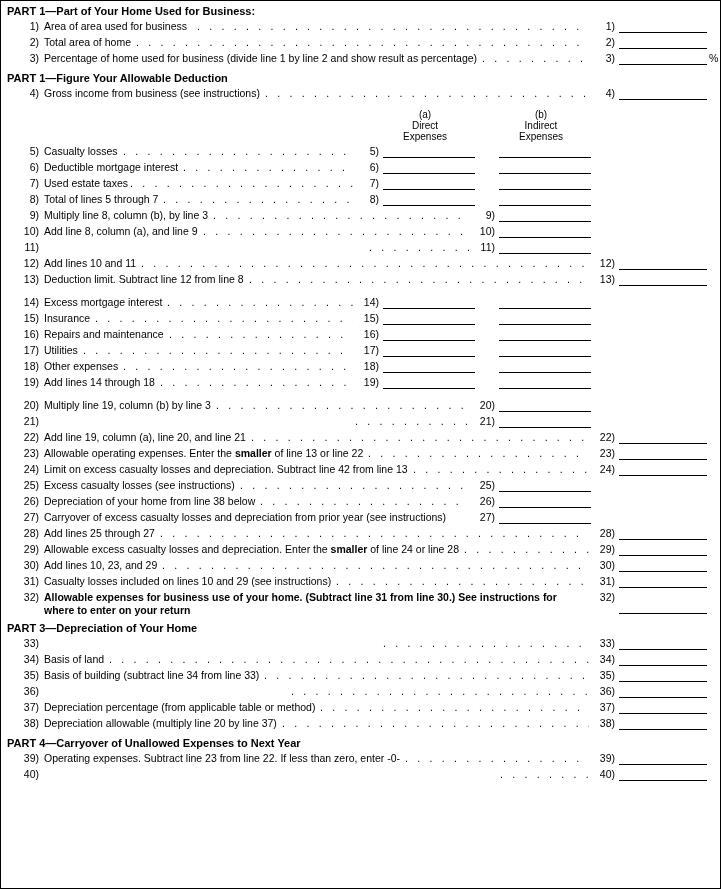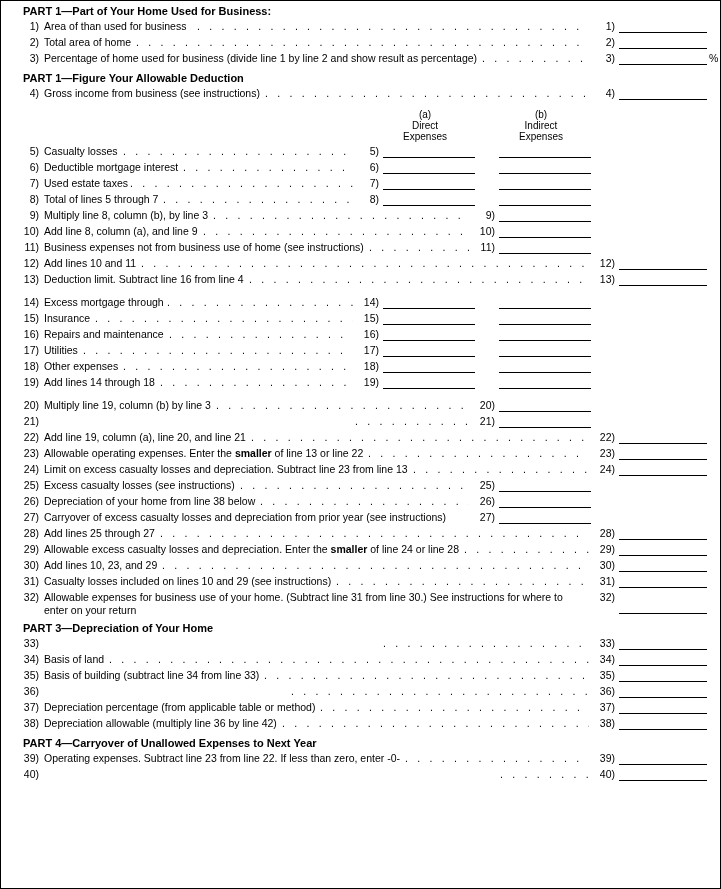--- a/index.html
+++ b/index.html
@@ -24,21 +24,20 @@
     font-size: 14px;
     font-weight: bold;
     padding: 3px 4px 2px 4px;
     border-bottom: 2px solid #000;
     letter-spacing: 0.1px;
   }
   .part-head {
     font-size: 11px;
     font-weight: bold;
     padding: 4px 0 3px 6px;
-    margin-left: 16px;
   }
   .row {
     position: relative;
     height: 16px;
     font-size: 10.5px;
     white-space: nowrap;
   }
   .row.tall { height: 27px; }
   .num {
     position: absolute;
@@ -92,31 +91,32 @@
     left: 708px;
     font-size: 10.5px;
   }
   .wrap2 {
     position: absolute;
     left: 43px;
     font-size: 10.5px;
     line-height: 13px;
     white-space: normal;
     width: 540px;
+    font-weight: bold;
   }
 </style>
 </head>
 <body>
 
 <div id="sheet">
   <div id="body">
       <div class="part-head">PART 1—Part of Your Home Used for Business:</div>
       <div class="row">
         <div class="num">1)</div>
-        <div class="txt">Area of than used for business</div>
+        <div class="txt">Area of area used for business</div>
         <div class="leader" style="left: 196px; width: 392px;">.  .  .  .  .  .  .  .  .  .  .  .  .  .  .  .  .  .  .  .  .  .  .  .  .  .  .  .  .  .  .  .  .  .  .  .  .  .  .  .  .  .  .  .  .  .  .  .  .  .  .  .  .  .  .  .  .  .  .  .</div>
         <div class="rnum lblC">1)</div>
         <div class="ruleA colC" style="top: 12px;"></div>
       </div>
       <div class="row">
         <div class="num">2)</div>
         <div class="txt">Total area of home</div>
         <div class="leader" style="left: 135px; width: 453px;">.  .  .  .  .  .  .  .  .  .  .  .  .  .  .  .  .  .  .  .  .  .  .  .  .  .  .  .  .  .  .  .  .  .  .  .  .  .  .  .  .  .  .  .  .  .  .  .  .  .  .  .  .  .  .  .  .  .  .  .</div>
         <div class="rnum lblC">2)</div>
         <div class="ruleA colC" style="top: 12px;"></div>
@@ -182,43 +182,42 @@
       </div>
       <div class="row">
         <div class="num">10)</div>
         <div class="txt">Add line 8, column (a), and line 9</div>
         <div class="leader" style="left: 202px; width: 266px;">.  .  .  .  .  .  .  .  .  .  .  .  .  .  .  .  .  .  .  .  .  .  .  .  .  .  .  .  .  .  .  .  .  .  .  .  .  .  .  .  .  .  .  .  .  .  .  .  .  .  .  .  .  .  .  .  .  .  .  .</div>
         <div class="rnum lblB">10)</div>
         <div class="ruleA colB" style="top: 12px;"></div>
       </div>
       <div class="row">
         <div class="num">11)</div>
-        <div class="txt">Business expenses not from business use of home (see instructions)</div>
         <div class="leader" style="left: 368px; width: 100px;">.  .  .  .  .  .  .  .  .  .  .  .  .  .  .  .  .  .  .  .  .  .  .  .  .  .  .  .  .  .  .  .  .  .  .  .  .  .  .  .  .  .  .  .  .  .  .  .  .  .  .  .  .  .  .  .  .  .  .  .</div>
         <div class="rnum lblB">11)</div>
         <div class="ruleA colB" style="top: 12px;"></div>
       </div>
       <div class="row">
         <div class="num">12)</div>
         <div class="txt">Add lines 10 and 11</div>
         <div class="leader" style="left: 140px; width: 448px;">.  .  .  .  .  .  .  .  .  .  .  .  .  .  .  .  .  .  .  .  .  .  .  .  .  .  .  .  .  .  .  .  .  .  .  .  .  .  .  .  .  .  .  .  .  .  .  .  .  .  .  .  .  .  .  .  .  .  .  .</div>
         <div class="rnum lblC">12)</div>
         <div class="ruleA colC" style="top: 12px;"></div>
       </div>
       <div class="row">
         <div class="num">13)</div>
-        <div class="txt">Deduction limit. Subtract line 16 from line 4</div>
+        <div class="txt">Deduction limit. Subtract line 12 from line 8</div>
         <div class="leader" style="left: 248px; width: 340px;">.  .  .  .  .  .  .  .  .  .  .  .  .  .  .  .  .  .  .  .  .  .  .  .  .  .  .  .  .  .  .  .  .  .  .  .  .  .  .  .  .  .  .  .  .  .  .  .  .  .  .  .  .  .  .  .  .  .  .  .</div>
         <div class="rnum lblC">13)</div>
         <div class="ruleA colC" style="top: 12px;"></div>
       </div>
       <div style="height: 7px;"></div>
       <div class="row">
         <div class="num">14)</div>
-        <div class="txt">Excess mortgage through</div>
+        <div class="txt">Excess mortgage interest</div>
         <div class="leader" style="left: 166px; width: 186px;">.  .  .  .  .  .  .  .  .  .  .  .  .  .  .  .  .  .  .  .  .  .  .  .  .  .  .  .  .  .  .  .  .  .  .  .  .  .  .  .  .  .  .  .  .  .  .  .  .  .  .  .  .  .  .  .  .  .  .  .</div>
         <div class="rnum lblA">14)</div>
         <div class="ruleA colA" style="top: 12px;"></div>
         <div class="ruleA colB" style="top: 12px;"></div>
       </div>
       <div class="row">
         <div class="num">15)</div>
         <div class="txt">Insurance</div>
         <div class="leader" style="left: 94px; width: 258px;">.  .  .  .  .  .  .  .  .  .  .  .  .  .  .  .  .  .  .  .  .  .  .  .  .  .  .  .  .  .  .  .  .  .  .  .  .  .  .  .  .  .  .  .  .  .  .  .  .  .  .  .  .  .  .  .  .  .  .  .</div>
         <div class="rnum lblA">15)</div>
@@ -280,21 +279,21 @@
       </div>
       <div class="row">
         <div class="num">23)</div>
         <div class="txt">Allowable operating expenses. Enter the <b>smaller</b> of line 13 or line 22</div>
         <div class="leader" style="left: 367px; width: 221px;">.  .  .  .  .  .  .  .  .  .  .  .  .  .  .  .  .  .  .  .  .  .  .  .  .  .  .  .  .  .  .  .  .  .  .  .  .  .  .  .  .  .  .  .  .  .  .  .  .  .  .  .  .  .  .  .  .  .  .  .</div>
         <div class="rnum lblC">23)</div>
         <div class="ruleA colC" style="top: 12px;"></div>
       </div>
       <div class="row">
         <div class="num">24)</div>
-        <div class="txt">Limit on excess casualty losses and depreciation. Subtract line 23 from line 13</div>
+        <div class="txt">Limit on excess casualty losses and depreciation. Subtract line 42 from line 13</div>
         <div class="leader" style="left: 412px; width: 176px;">.  .  .  .  .  .  .  .  .  .  .  .  .  .  .  .  .  .  .  .  .  .  .  .  .  .  .  .  .  .  .  .  .  .  .  .  .  .  .  .  .  .  .  .  .  .  .  .  .  .  .  .  .  .  .  .  .  .  .  .</div>
         <div class="rnum lblC">24)</div>
         <div class="ruleA colC" style="top: 12px;"></div>
       </div>
       <div class="row">
         <div class="num">25)</div>
         <div class="txt">Excess casualty losses (see instructions)</div>
         <div class="leader" style="left: 239px; width: 229px;">.  .  .  .  .  .  .  .  .  .  .  .  .  .  .  .  .  .  .  .  .  .  .  .  .  .  .  .  .  .  .  .  .  .  .  .  .  .  .  .  .  .  .  .  .  .  .  .  .  .  .  .  .  .  .  .  .  .  .  .</div>
         <div class="rnum lblB">25)</div>
         <div class="ruleA colB" style="top: 12px;"></div>
@@ -375,21 +374,21 @@
       </div>
       <div class="row">
         <div class="num">37)</div>
         <div class="txt">Depreciation percentage (from applicable table or method)</div>
         <div class="leader" style="left: 319px; width: 269px;">.  .  .  .  .  .  .  .  .  .  .  .  .  .  .  .  .  .  .  .  .  .  .  .  .  .  .  .  .  .  .  .  .  .  .  .  .  .  .  .  .  .  .  .  .  .  .  .  .  .  .  .  .  .  .  .  .  .  .  .</div>
         <div class="rnum lblC">37)</div>
         <div class="ruleA colC" style="top: 12px;"></div>
       </div>
       <div class="row">
         <div class="num">38)</div>
-        <div class="txt">Depreciation allowable (multiply line 36 by line 42)</div>
+        <div class="txt">Depreciation allowable (multiply line 20 by line 37)</div>
         <div class="leader" style="left: 281px; width: 307px;">.  .  .  .  .  .  .  .  .  .  .  .  .  .  .  .  .  .  .  .  .  .  .  .  .  .  .  .  .  .  .  .  .  .  .  .  .  .  .  .  .  .  .  .  .  .  .  .  .  .  .  .  .  .  .  .  .  .  .  .</div>
         <div class="rnum lblC">38)</div>
         <div class="ruleA colC" style="top: 12px;"></div>
       </div>
       <div class="part-head">PART 4—Carryover of Unallowed Expenses to Next Year</div>
       <div class="row">
         <div class="num">39)</div>
         <div class="txt">Operating expenses. Subtract line 23 from line 22. If less than zero, enter -0-</div>
         <div class="leader" style="left: 404px; width: 184px;">.  .  .  .  .  .  .  .  .  .  .  .  .  .  .  .  .  .  .  .  .  .  .  .  .  .  .  .  .  .  .  .  .  .  .  .  .  .  .  .  .  .  .  .  .  .  .  .  .  .  .  .  .  .  .  .  .  .  .  .</div>
         <div class="rnum lblC">39)</div>

